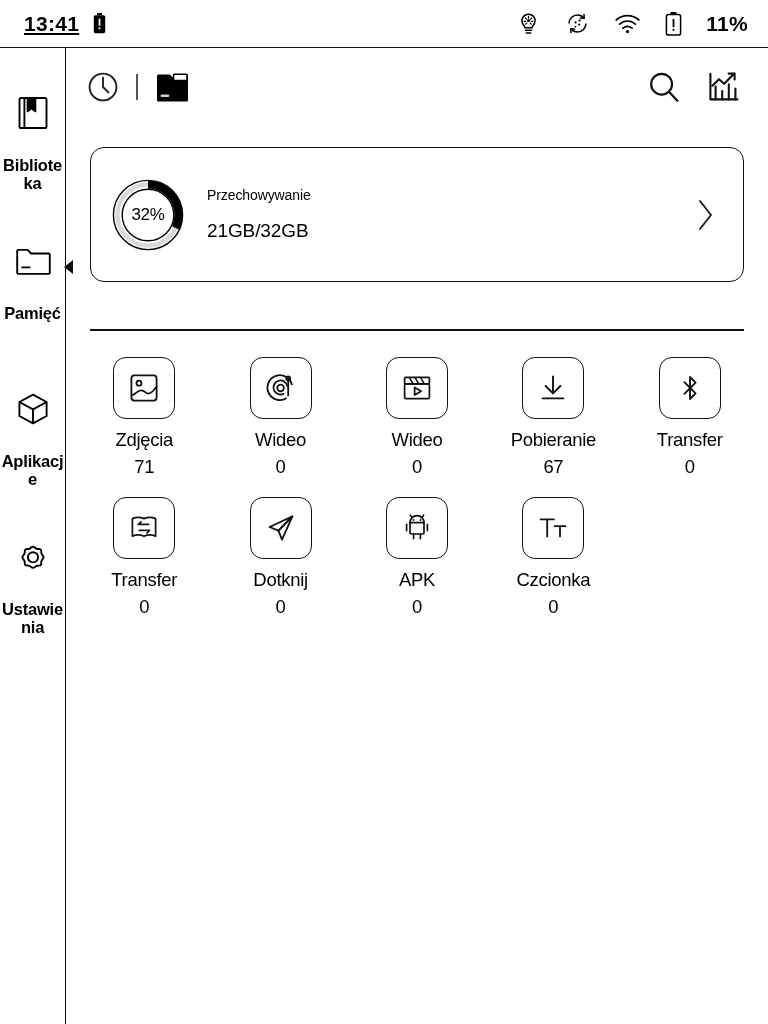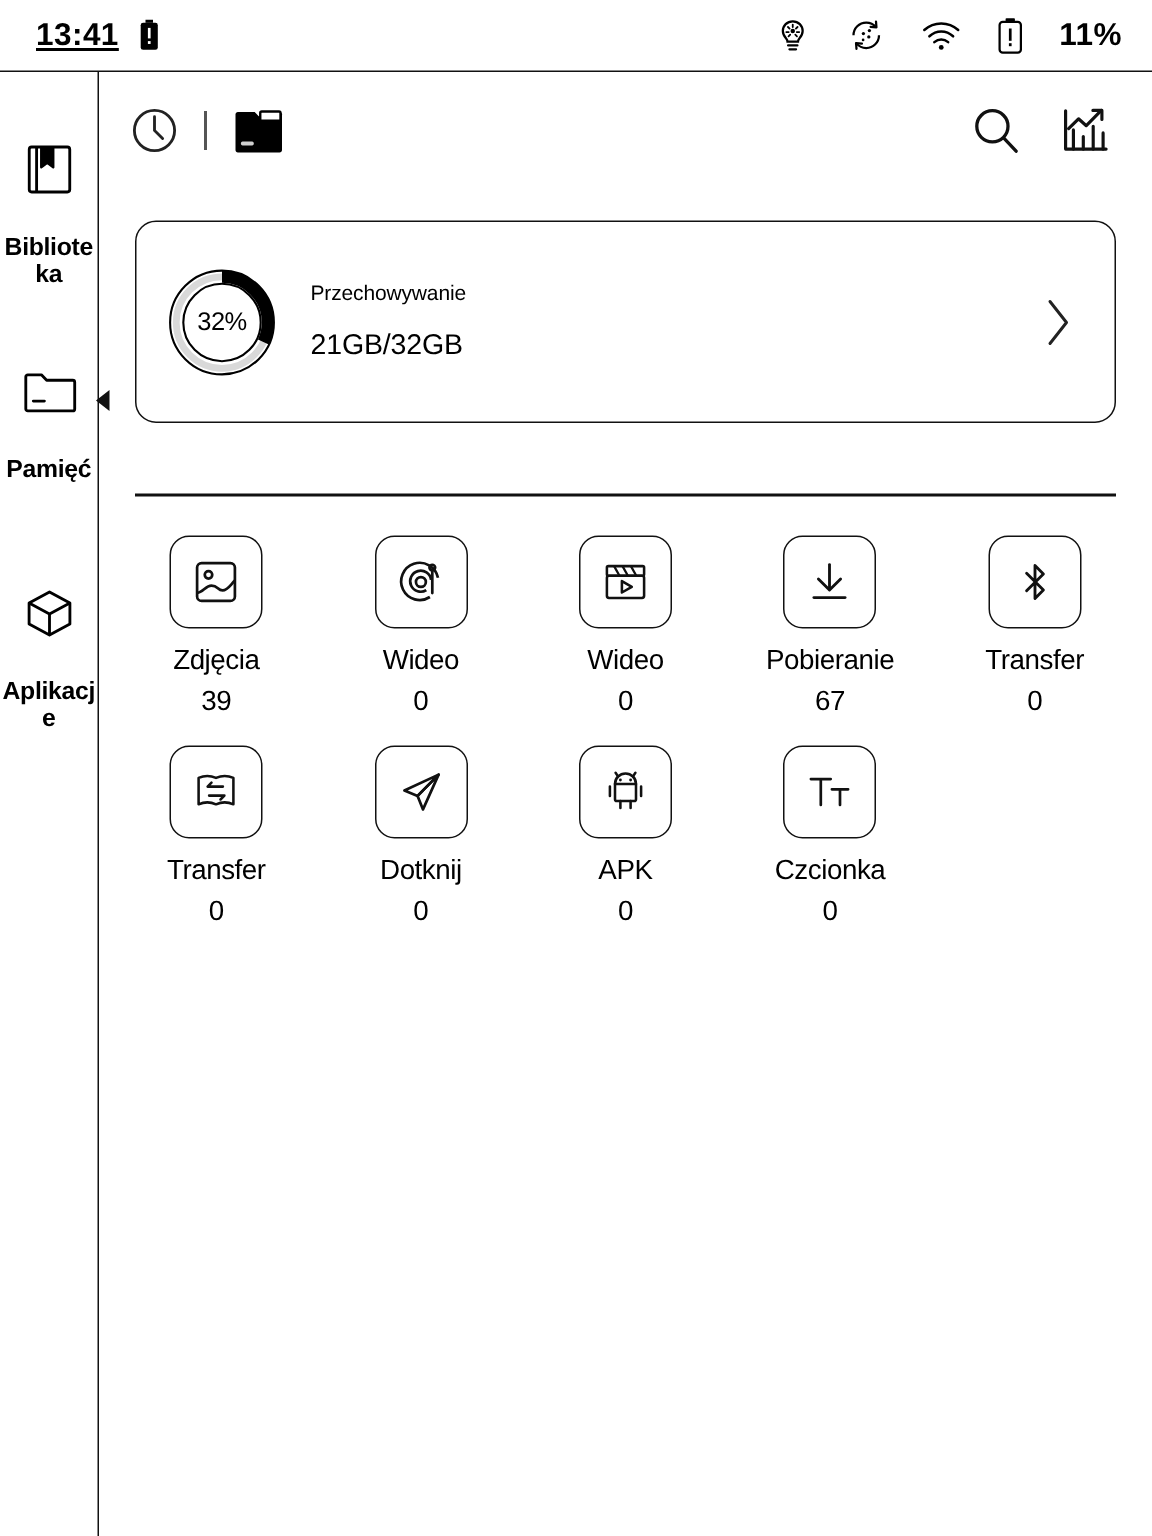--- a/index.html
+++ b/index.html
@@ -189,20 +189,29 @@
     <div class="side-item">
       <span class="side-icon">
         <svg width="36" height="36" viewBox="0 0 36 36" fill="none" stroke="#000" stroke-width="1.9" stroke-linejoin="round">
           <path d="M18 3.6L31.6 11v14L18 32.4 4.4 25V11z"></path>
           <path d="M4.4 11L18 18.4 31.6 11M18 18.4v14"></path>
         </svg>
       </span>
       <span class="side-label">Aplikacje</span>
     </div>
 
+    <div class="side-item">
+      <span class="side-icon">
+        <svg width="38" height="38" viewBox="0 0 38 38" fill="none" stroke="#000" stroke-width="1.9" stroke-linejoin="round">
+          <path d="M19 4.2c1.5 0 2.3 1.6 3.6 2.1 1.3.6 3-.2 4.1.8 1.1 1.1.3 2.8.8 4.1.6 1.3 2.1 2.1 2.1 3.6s-1.6 2.3-2.1 3.6c-.6 1.3.2 3-.8 4.1-1.1 1.1-2.8.3-4.1.8-1.3.6-2.1 2.1-3.6 2.1s-2.3-1.6-3.6-2.1c-1.3-.6-3 .2-4.1-.8-1.1-1.1-.3-2.8-.8-4.1-.6-1.3-2.1-2.1-2.1-3.6s1.6-2.3 2.1-3.6c.6-1.3-.2-3 .8-4.1 1.1-1.1 2.8-.3 4.1-.8 1.3-.6 2.1-2.1 3.6-2.1z" transform="translate(0,4.5)"></path>
+          <circle cx="19" cy="19.3" r="5.1"></circle>
+        </svg>
+      </span>
+      <span class="side-label">Ustawienia</span>
+    </div>
   </div>
 
   <div class="main">
 
     <div class="toolbar">
       <div class="tb-left">
         <span class="tb-btn">
           <svg width="34" height="34" viewBox="0 0 34 34" fill="none" stroke="#222" stroke-width="1.9">
             <circle cx="17" cy="17" r="13.4"></circle>
             <path d="M17 7.8V17l5.4 5.4" stroke-linecap="round"></path>
@@ -265,21 +274,21 @@
 
       <div class="cell">
         <div class="cell-box">
           <svg width="34" height="34" viewBox="0 0 34 34" fill="none" stroke="#111" stroke-width="1.8" stroke-linejoin="round">
             <rect x="4.4" y="4.4" width="25.2" height="25.2" rx="3"></rect>
             <circle cx="12" cy="12.2" r="2.5"></circle>
             <path d="M4.6 24.2c3.6 0 5.4-4.8 9.4-4.8 4.4 0 4 3.2 7.4 3.2 3.2 0 5-3.4 8.2-6.6"></path>
           </svg>
         </div>
         <span class="cell-label">Zdjęcia</span>
-        <span class="cell-count">39</span>
+        <span class="cell-count">71</span>
       </div>
 
       <div class="cell">
         <div class="cell-box">
           <svg width="34" height="34" viewBox="0 0 34 34" fill="none" stroke="#111" stroke-width="1.8">
             <path d="M28 14.2A12.4 12.4 0 1 0 22.6 27"></path>
             <path d="M23.4 15.6a7 7 0 1 0-3.2 6.8"></path>
             <circle cx="16.6" cy="17" r="3.3"></circle>
             <path d="M24.2 8.6v15.8" stroke-linecap="round"></path>
             <circle cx="24.2" cy="7.4" r="1.9"></circle>

